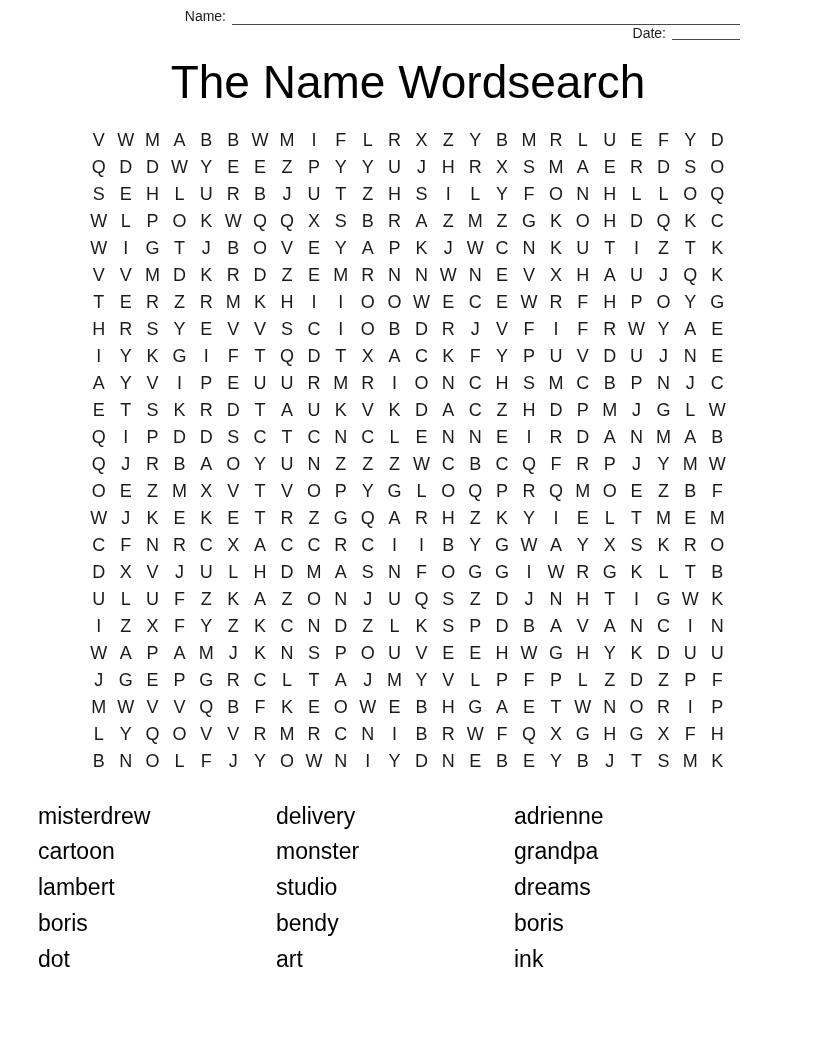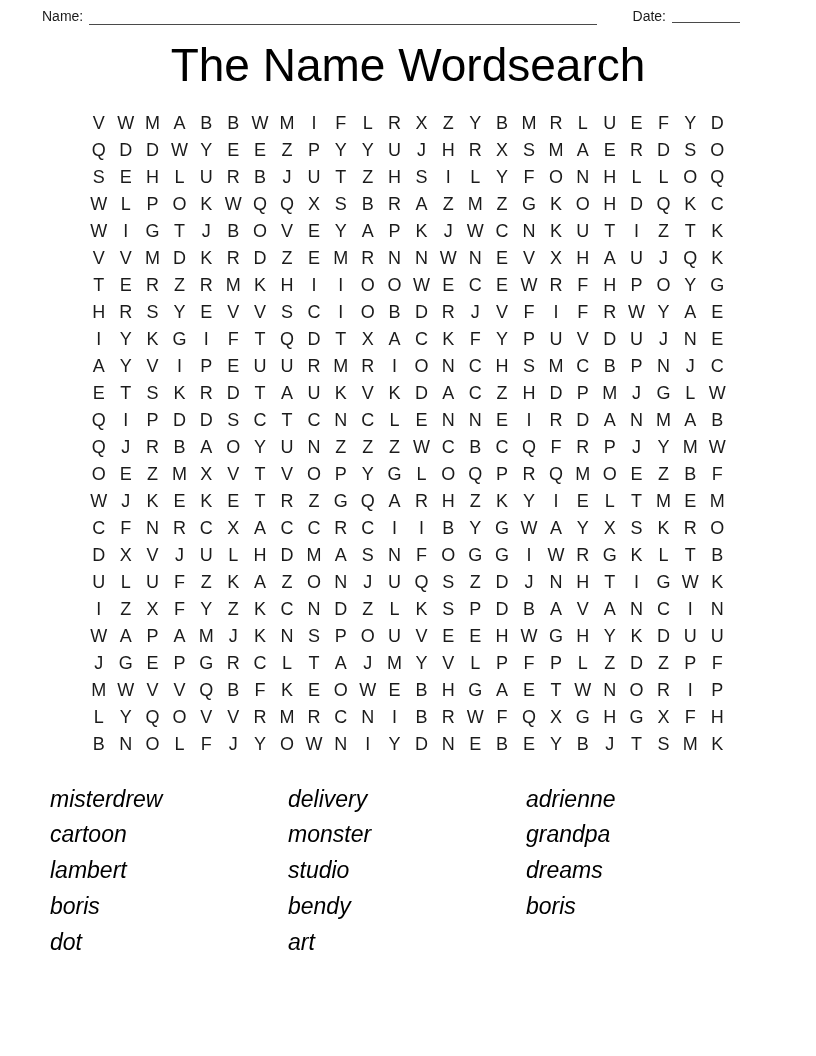--- a/index.html
+++ b/index.html
@@ -17,20 +17,21 @@
     height: 1056px;
     background: #ffffff;
   }
   
   .header-row {
     display: flex;
     align-items: flex-end;
     padding: 8px 76px 0 42px;
     font-size: 14px;
     color: #1b1b1b;
+    flex-direction: column;
   }
   .name-group { display: flex; align-items: flex-end; flex: 1 1 auto; }
   .date-group { display: flex; align-items: flex-start; margin-left: 14px; }
   .field-label { white-space: nowrap; padding-bottom: 1px; }
   .blank-line {
     border-bottom: 1px solid #4a4a4a;
     height: 15px;
     display: inline-block;
   }
   .name-line { width: 508px; margin-left: 6px; }
@@ -62,23 +63,22 @@
     justify-content: center;
     font-size: 18px;
     font-weight: 500;
     color: #1b1b1b;
     font-family: "Liberation Sans", sans-serif;
   }
 
   
   .words {
     display: flex;
-    padding-left: 50px;
+    padding-left: 38px;
     margin-top: 24px;
-    font-style: italic;
   }
   .word-col {
     list-style: none;
     width: 238px;
   }
   .word-col li {
     font-size: 23px;
     line-height: 35.8px;
     color: #000000;
     font-family: "Liberation Sans", sans-serif;
@@ -694,16 +694,17 @@
         <li>monster</li>
         <li>studio</li>
         <li>bendy</li>
         <li>art</li>
       </ul>
     <ul class="word-col">
         <li>adrienne</li>
         <li>grandpa</li>
         <li>dreams</li>
         <li>boris</li>
+        <li>ink</li>
       </ul>
   </div>
 
 </div>
 
 </body></html>

